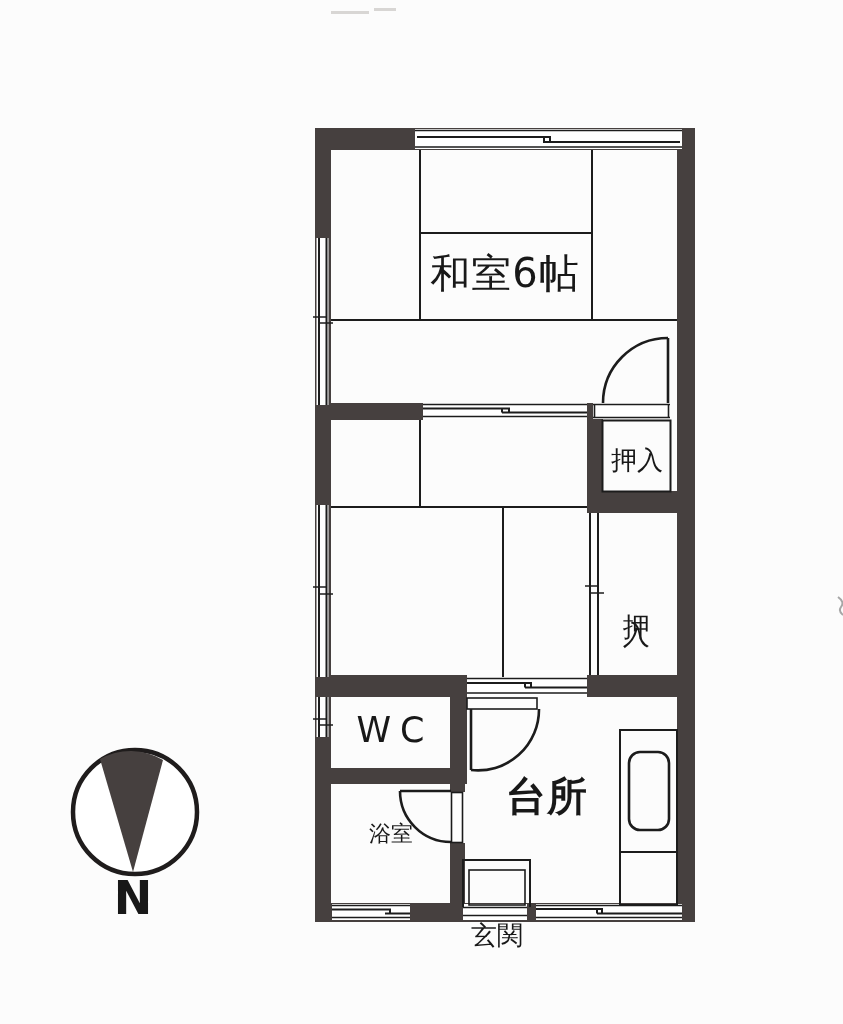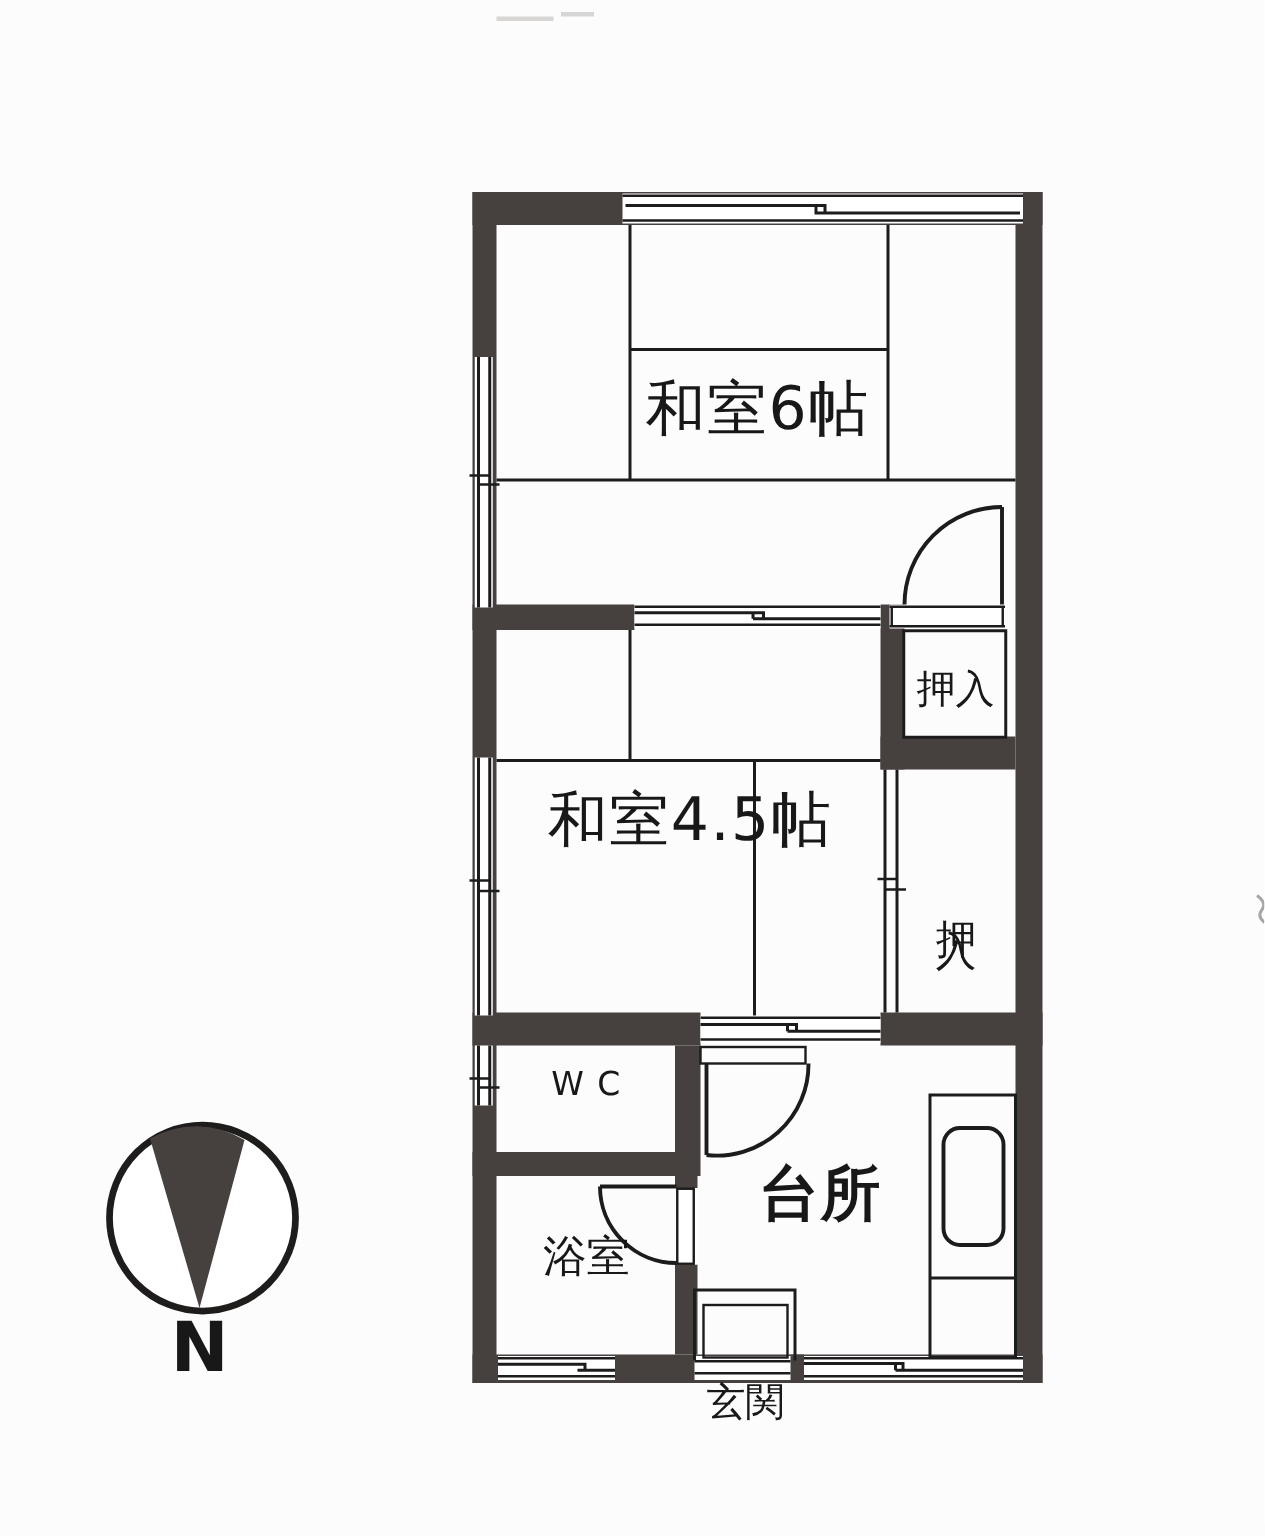--- a/index.html
+++ b/index.html
@@ -26,23 +26,23 @@
   .label{
     position:absolute;
     color:#181818;
     white-space:nowrap;
     transform:translateX(-50%);
     text-align:center;
     line-height:1.05;
     user-select:none;
   }
   .lbl-room{font-size:40px;letter-spacing:1px;}
-  .lbl-mid{font-size:29px;}
+  .lbl-mid{font-size:22px;}
   .lbl-small{font-size:26px;}
-  .lbl-wc{font-size:22px;letter-spacing:9px;}
+  .lbl-wc{font-size:35px;letter-spacing:9px;}
   .lbl-vert{
     writing-mode:vertical-rl;
     transform:none;
     font-size:27px;
     letter-spacing:6px;
   }
   .lbl-north{font-size:46px;font-weight:bold;letter-spacing:0;}
 </style>
 </head>
 <body>
@@ -193,21 +193,20 @@
     <g>
       <circle cx="135" cy="812" r="62" fill="#ffffff" stroke="#1f1c1c" stroke-width="4.5"></circle>
       <path d="M133 872 L100 759 A62 62 0 0 1 163 760 Z" fill="var(--wall)"></path>
     </g>
 
     <path class="artifact" d="M838 597 q7 5 3 10 q-3 4 2 8"></path>
   </svg>
 
   <div class="label lbl-room" style="left:505px;top:252px;">和室6帖</div>
 
-  <div class="label lbl-room" style="left:460px;top:526px;">和室4.5帖</div>
 
   <div class="label lbl-small" style="left:637px;top:447px;">押入</div>
 
   <div class="label lbl-vert" style="left:622px;top:556px;height:84px;">押入</div>
 
   <div class="label lbl-wc" style="left:395px;top:712px;">WC</div>
 
   <div class="label lbl-room" style="left:547px;top:775px;font-weight:bold;">台所</div>
 
   <div class="label lbl-mid" style="left:391px;top:822px;">浴室</div>

